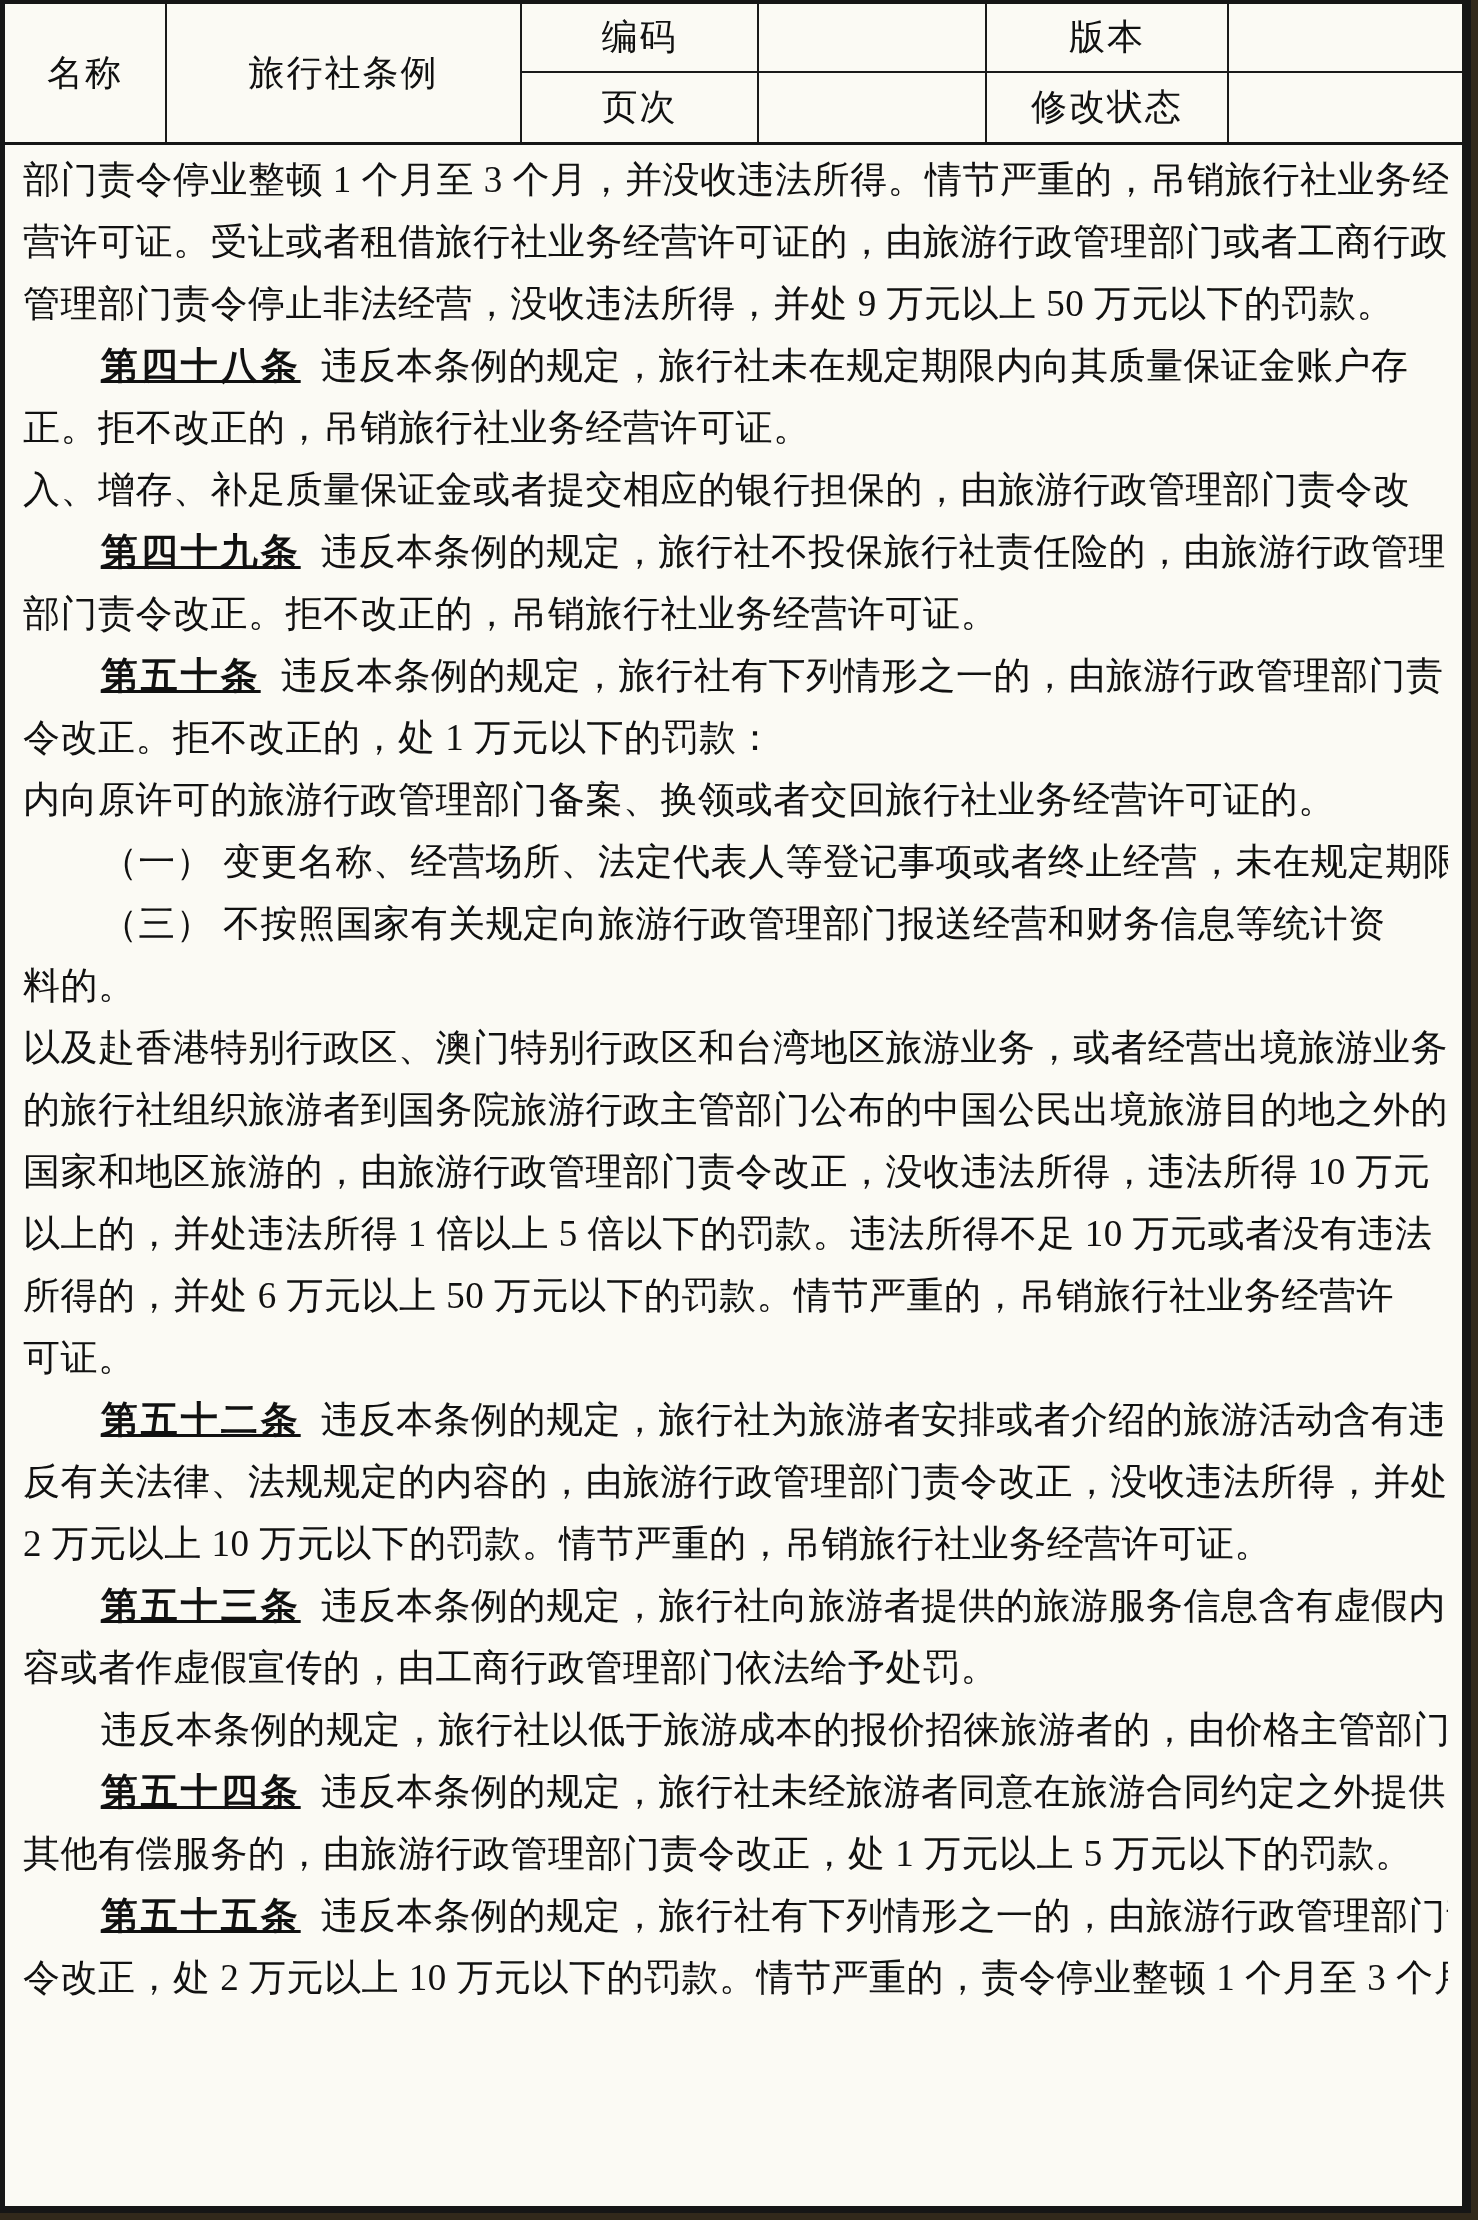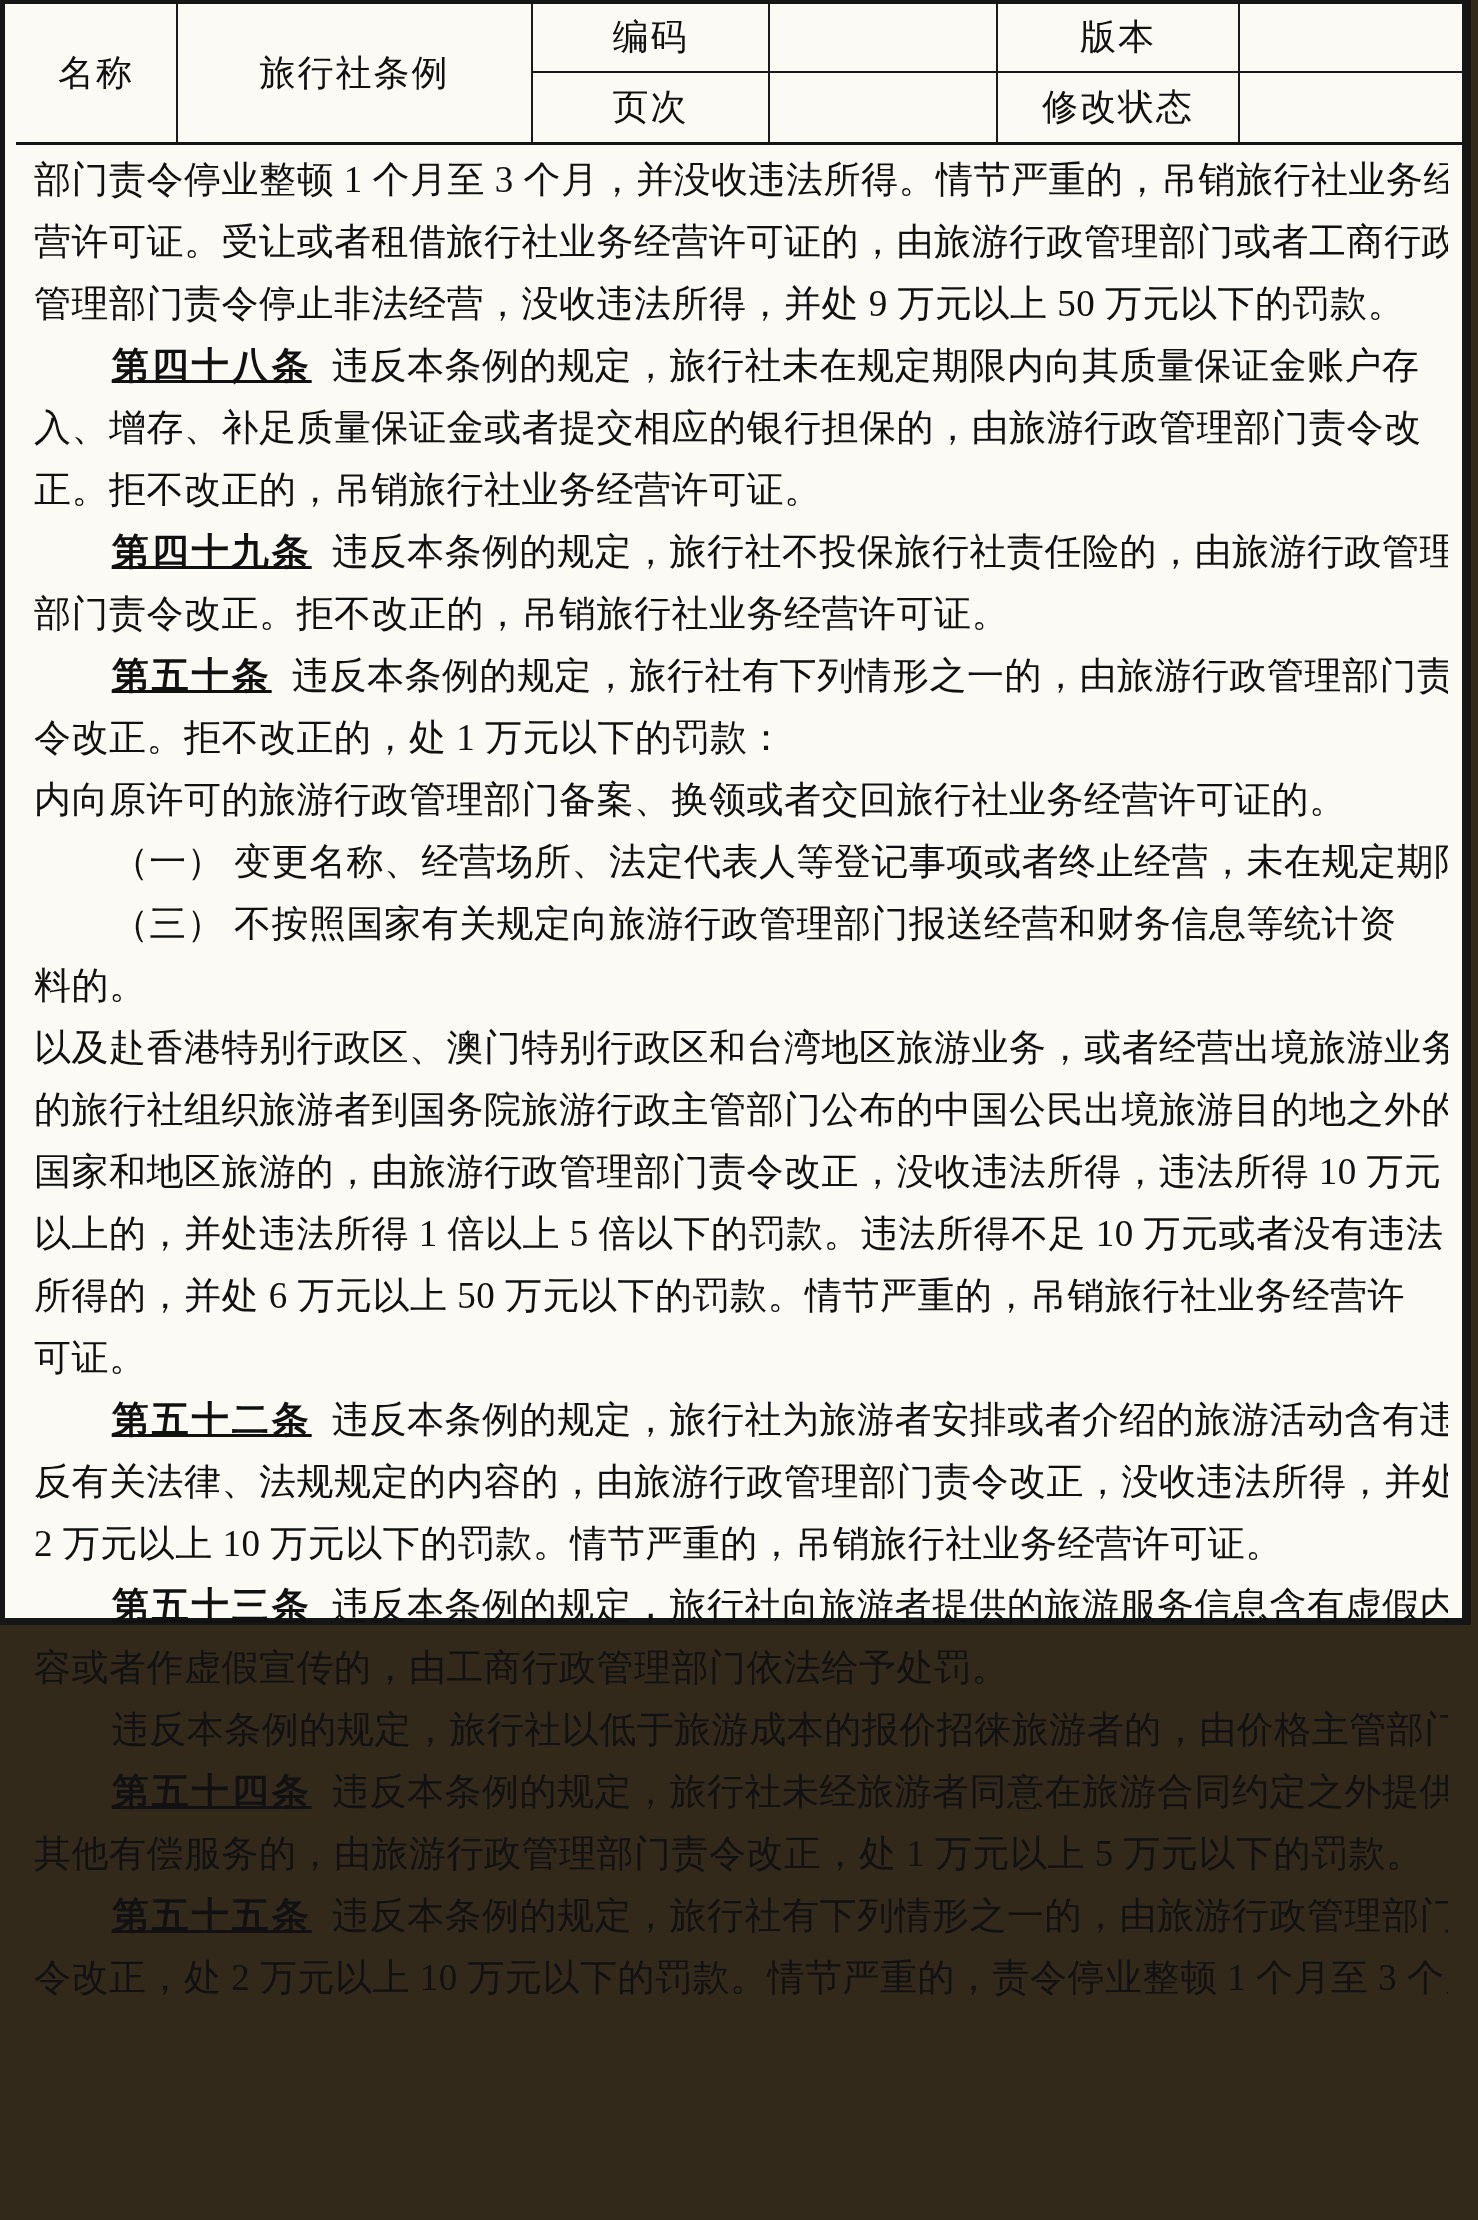--- a/index.html
+++ b/index.html
@@ -6,28 +6,27 @@
   body {
     width: 1478px; height: 2220px;
     background: #32291b;            
     position: relative;
     overflow: hidden;
     font-family: "Liberation Serif", "DejaVu Serif", serif;
     color: #111;
   }
   .page {
     position: absolute; left: 0; top: 0;
-    width: 1471px; height: 1625px;
+    width: 1471px; height: 2213px;
     box-sizing: border-box;
     background: #fbfaf4;
     border: 4px solid #161616;
     border-left-width: 5px;
     border-right-width: 9px;
     border-bottom-width: 7px;
-    padding-left: 11px;
   }
   
   .doc-header {
     display: grid;
     grid-template-columns: 160px 355px 237px 228px 242px 1fr;
     grid-template-rows: 69px 69px;
     border-bottom: 3px solid #161616;
   }
   .cell {
     display: flex; align-items: center; justify-content: center;
@@ -78,22 +77,22 @@
     <div class="cell bl"></div>
     <div class="cell bl">修改状态</div>
     <div class="cell bl"></div>
   </div>
 
   <div class="doc-body">
       <div class="line">部门责令停业整顿 1 个月至 3 个月，并没收违法所得。情节严重的，吊销旅行社业务经</div>
       <div class="line">营许可证。受让或者租借旅行社业务经营许可证的，由旅游行政管理部门或者工商行政</div>
       <div class="line">管理部门责令停止非法经营，没收违法所得，并处 9 万元以上 50 万元以下的罚款。</div>
       <div class="line indent"><span class="art-head">第四十八条</span>违反本条例的规定，旅行社未在规定期限内向其质量保证金账户存</div>
+      <div class="line">正。拒不改正的，吊销旅行社业务经营许可证。</div>
       <div class="line">入、增存、补足质量保证金或者提交相应的银行担保的，由旅游行政管理部门责令改</div>
-      <div class="line">正。拒不改正的，吊销旅行社业务经营许可证。</div>
       <div class="line indent"><span class="art-head">第四十九条</span>违反本条例的规定，旅行社不投保旅行社责任险的，由旅游行政管理</div>
       <div class="line">部门责令改正。拒不改正的，吊销旅行社业务经营许可证。</div>
       <div class="line indent"><span class="art-head">第五十条</span>违反本条例的规定，旅行社有下列情形之一的，由旅游行政管理部门责</div>
       <div class="line">令改正。拒不改正的，处 1 万元以下的罚款：</div>
       <div class="line">内向原许可的旅游行政管理部门备案、换领或者交回旅行社业务经营许可证的。</div>
       <div class="line indent">（一） 变更名称、经营场所、法定代表人等登记事项或者终止经营，未在规定期限</div>
       <div class="line indent">（三） 不按照国家有关规定向旅游行政管理部门报送经营和财务信息等统计资</div>
       <div class="line">料的。</div>
       <div class="line">以及赴香港特别行政区、澳门特别行政区和台湾地区旅游业务，或者经营出境旅游业务</div>
       <div class="line">的旅行社组织旅游者到国务院旅游行政主管部门公布的中国公民出境旅游目的地之外的</div>

